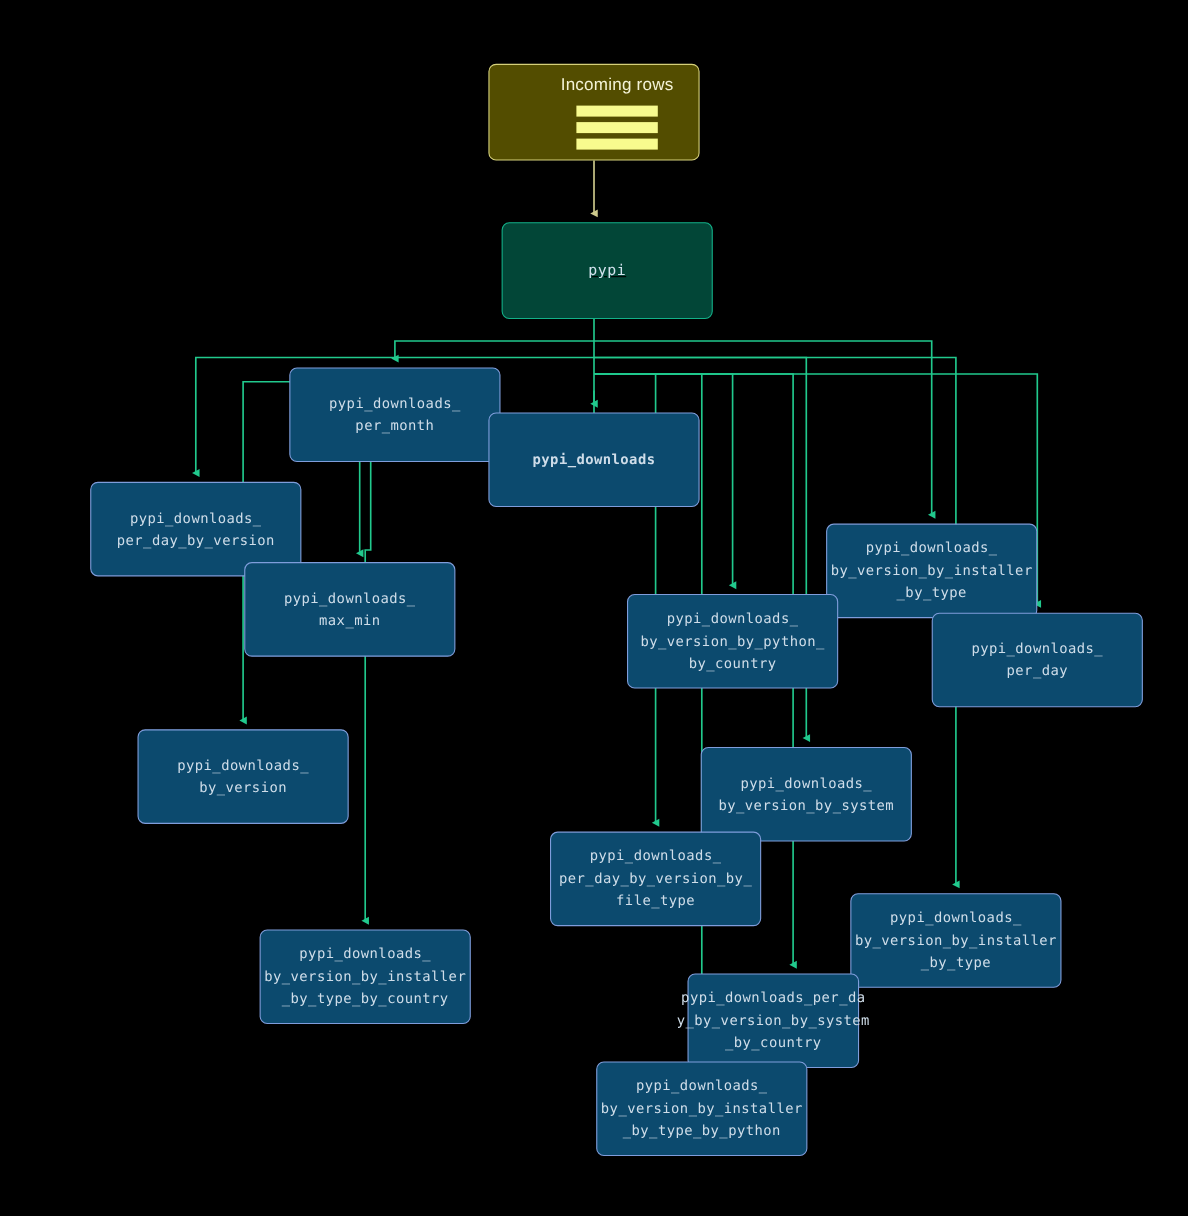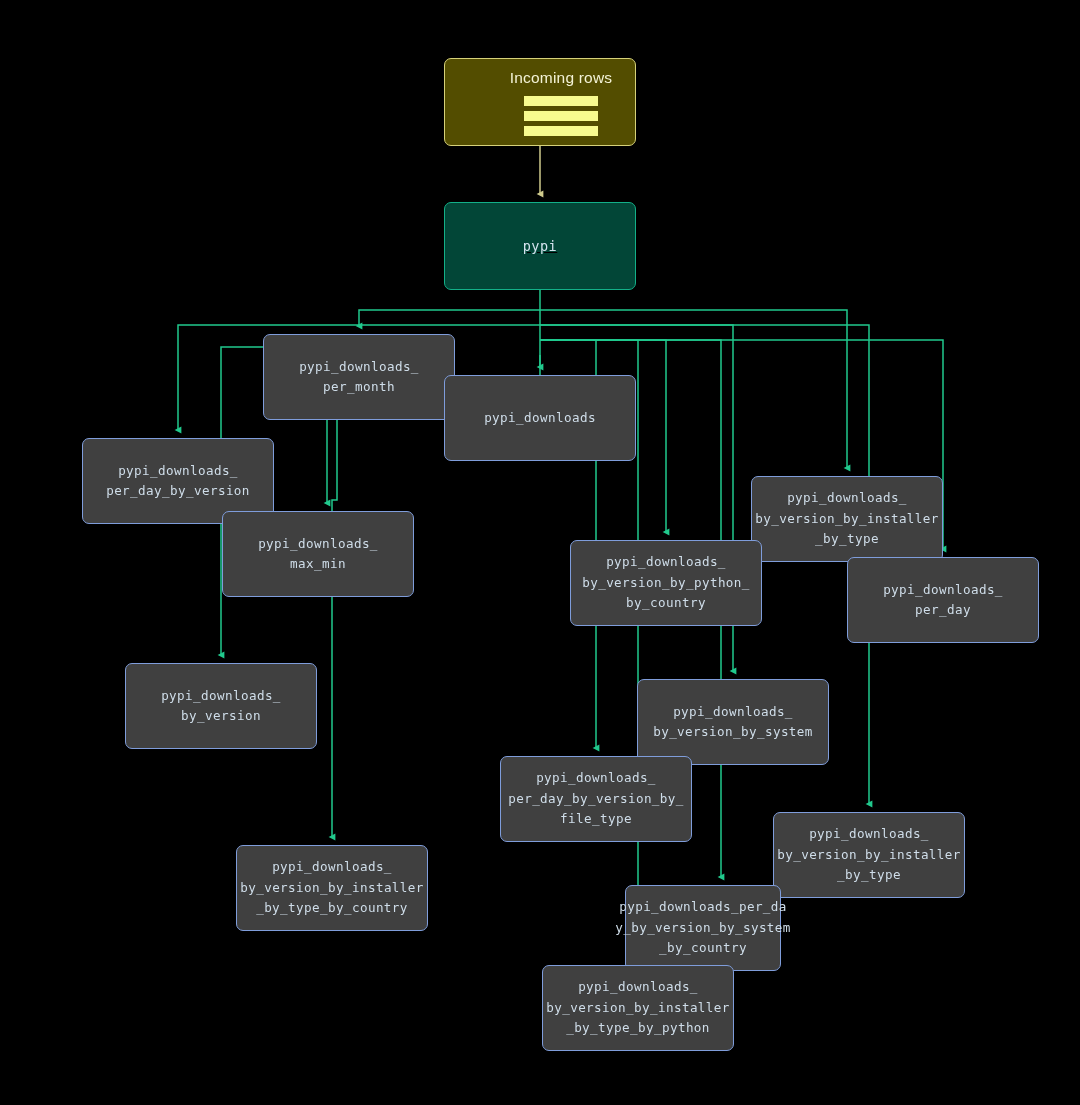--- a/index.html
+++ b/index.html
@@ -61,21 +61,21 @@
   .node-root {
     background: #024637;
     border: 1.4px solid #13b088;
   }
   .node-root .lbl {
     font-size: 13.5px;
     color: #d3e3ee;
     letter-spacing: 0.5px;
   }
   .node-table {
-    background: #404040;
+    background: #0c4a6e;
     border: 1.3px solid #7f9ddb;
   }
   .node-table .lbl {
     font-size: 12.6px;
     line-height: 1.62;
     color: #cfdde9;
     letter-spacing: 0.4px;
     padding: 0 7px;
     white-space: pre-line;
   }
@@ -134,28 +134,28 @@
   <div class="node node-source" style="left:444px; top:58px; width:192px; height:88px;padding-left:42px;">
     <div class="src-title">Incoming rows</div>
     <div class="bars">
       <div class="bar"></div>
       <div class="bar"></div>
       <div class="bar"></div>
     </div>
   </div>
 
   <div id="node-host">
-      <div class="node node-root" style="left: 444px; top: 202px; width: 192px; height: 88px; text-decoration: underline;">
+      <div class="node node-root" style="left: 456px; top: 202px; width: 192px; height: 88px; text-decoration: underline;">
         <div class="lbl">pypi</div>
       </div>
       <div class="node node-table" style="left: 263px; top: 334px; width: 192px; height: 86px;">
         <div class="lbl">pypi_downloads_
 per_month</div>
       </div>
-      <div class="node node-table" style="left: 444px; top: 375px; width: 192px; height: 86px;">
+      <div class="node node-table" style="left: 444px; top: 375px; width: 192px; height: 86px; font-weight: bold;">
         <div class="lbl">pypi_downloads</div>
       </div>
       <div class="node node-table" style="left: 82px; top: 438px; width: 192px; height: 86px;">
         <div class="lbl">pypi_downloads_
 per_day_by_version</div>
       </div>
       <div class="node node-table" style="left: 222px; top: 511px; width: 192px; height: 86px;">
         <div class="lbl">pypi_downloads_
 max_min</div>
       </div>

